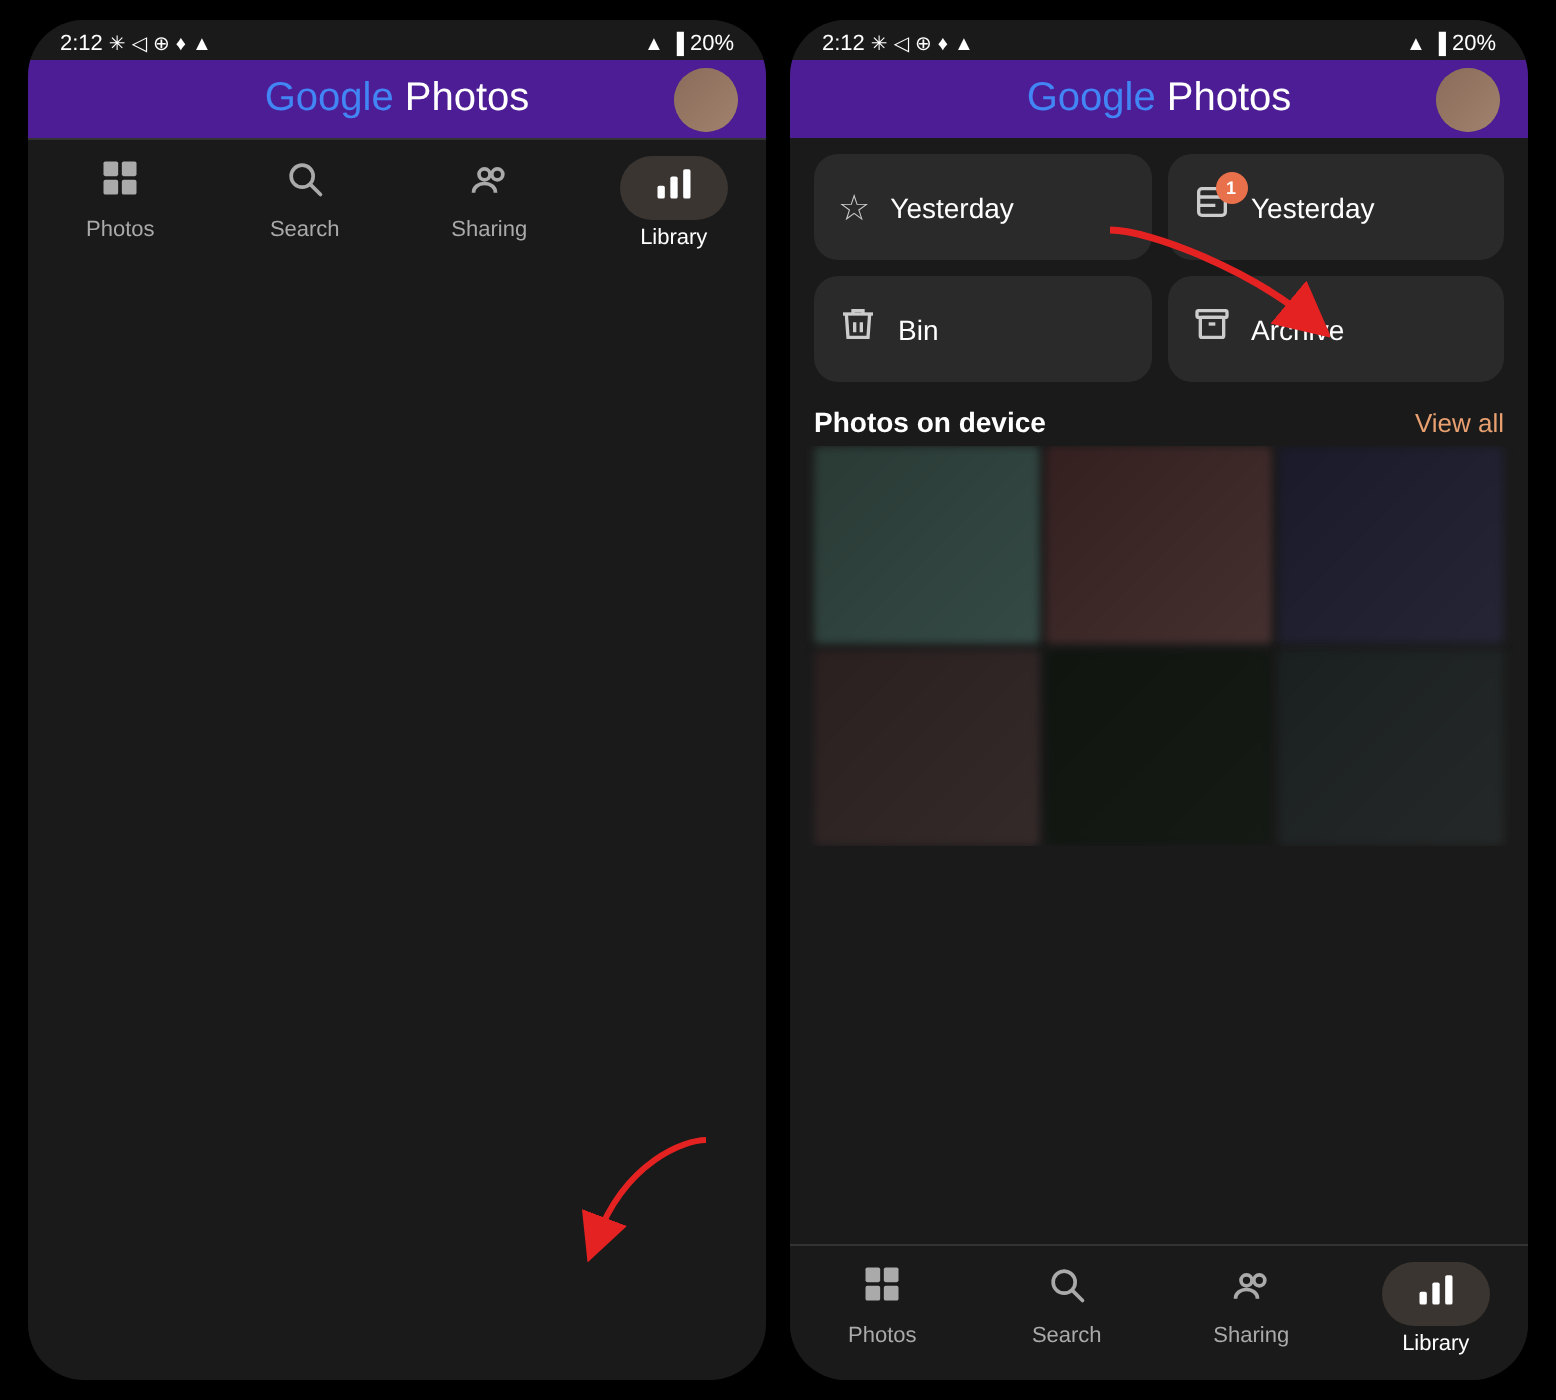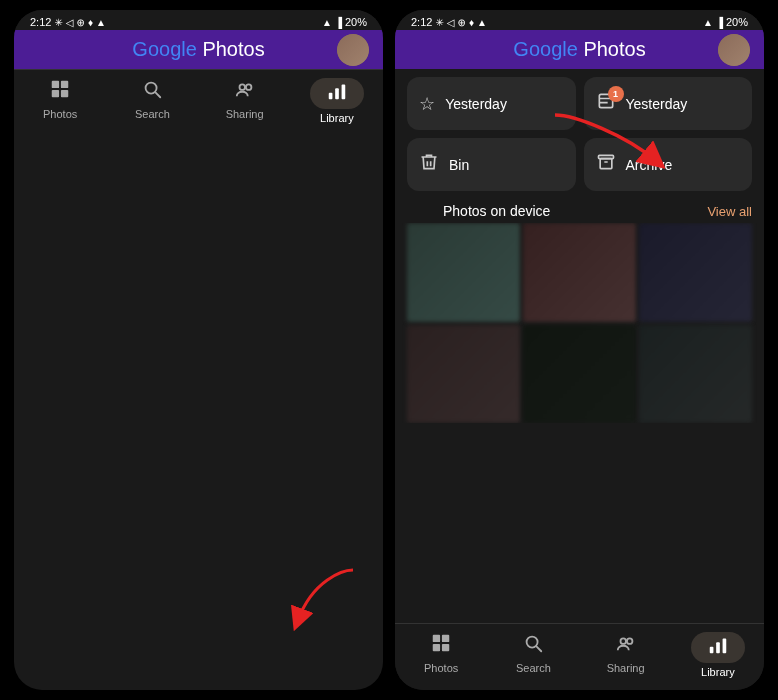--- a/index.html
+++ b/index.html
@@ -197,22 +197,21 @@
     .section-header {
       display: flex;
       justify-content: space-between;
       align-items: center;
       padding: 4px 12px;
     }
 
     .section-title {
       font-size: 14px;
       color: #fff;
-      font-weight: 400;
-      margin-left: 36px;
+      font-weight: 700;
     }
 
     .view-all-link {
       font-size: 13px;
       color: #e8a070;
       margin-left: 44px;
     }
 
     
     svg.arrow-svg {

